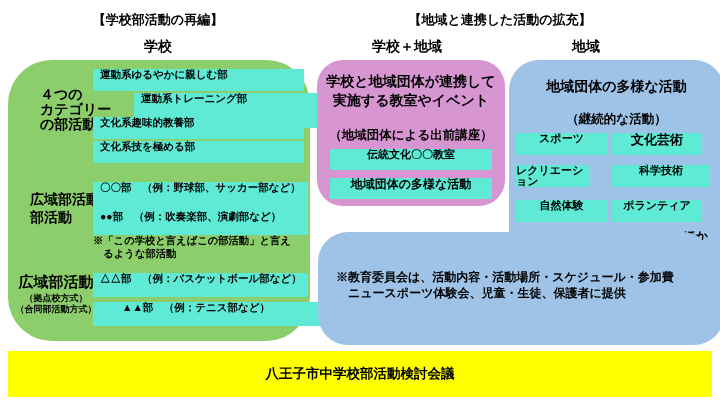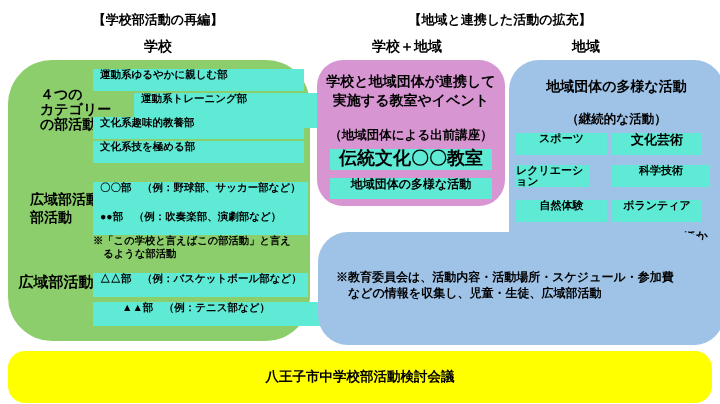--- a/index.html
+++ b/index.html
@@ -58,33 +58,35 @@
     <div class="wbox left item-txt" style="left:85px;top:122px;width:208px;height:32px;">
       <span>〇〇部　（例：野球部、サッカー部など）</span>
       </div>
     <div class="wbox left item-txt" style="left:85px;top:151px;width:208px;height:24px;">
       <span>●●部　（例：吹奏楽部、演劇部など）</span>
       </div>
     <div class="abs ml" style="left:85px;top:174px;width:220px;font-size:10.3px;line-height:13px;">※「この学校と言えばこの部活動」と言え
 　るような部活動</div>
 
     <div class="abs ctr" style="left:2px;top:213px;width:92px;font-size:15px;">広域部活動</div>
+    <div class="abs ctr ml" style="left:2px;top:233px;width:92px;font-size:9px;line-height:11px;">（拠点校方式）
+（合同部活動方式）</div>
     <div class="wbox left item-txt" style="left:85px;top:213px;width:208px;height:24px;">
       <span>△△部　（例：バスケットボール部など）</span>
       </div>
     <div class="wbox left item-txt" style="left:85px;top:242px;width:208px;height:24px;padding-left:29px;">
       <span>▲▲部　（例：テニス部など）</span>
       </div>
   </div>
 
   <div class="panel pink" style="left:317px;top:60px;width:188px;height:146px;">
     <div class="abs ctr ml" style="left:0;top:12px;width:100%;font-size:14px;line-height:19px;">学校と地域団体が連携して
 実施する教室やイベント</div>
     <div class="abs ctr" style="left:0;top:67px;width:100%;font-size:12.5px;">（地域団体による出前講座）</div>
-    <div class="wbox center" style="left:13px;top:89px;width:162px;height:21px;font-size:18px;">
+    <div class="wbox center" style="left:13px;top:89px;width:162px;height:21px;font-size:11px;">
       <span>伝統文化〇〇教室</span>
       </div>
     <div class="wbox center" style="left:13px;top:118px;width:162px;height:21px;font-size:12px;">
       <span>地域団体の多様な活動</span>
       </div>
   </div>
 
   <div class="panel blue" style="left:497px;top:60px;width:215px;height:285px;margin-left:12px;">
     <div class="abs ctr" style="left:0;top:18px;width:100%;font-size:14px;">地域団体の多様な活動</div>
     <div class="abs ctr" style="left:0;top:51px;width:100%;font-size:12.5px;">（継続的な活動）</div>
@@ -106,20 +108,20 @@
       </div>
     <div class="wbox center" style="left:103px;top:140px;width:90px;height:22px;font-size:11px;">
       <span>ボランティア</span>
       </div>
 
     <div class="abs" style="right:16px;top:168px;font-size:12px;">ほか</div>
   </div>
 
   <div class="panel blue" style="left:318px;top:232px;width:394px;height:113px;">
     <div class="abs ml" style="left:18px;top:37px;width:362px;font-size:12px;line-height:16px;">※教育委員会は、活動内容・活動場所・スケジュール・参加費
-　などの情報を収集し、児童・生徒、広域部活動</div>
+　ニュースポーツ体験会、児童・生徒、保護者に提供</div>
   </div>
 
-  <div class="footer yellow" style="left:8px;top:351px;width:704px;height:52px;border-radius:17px;">
+  <div class="footer yellow" style="left:8px;top:351px;width:704px;height:46px;">
     <span>八王子市中学校部活動検討会議</span>
   </div>
 
 </div>
 
 </body></html>

